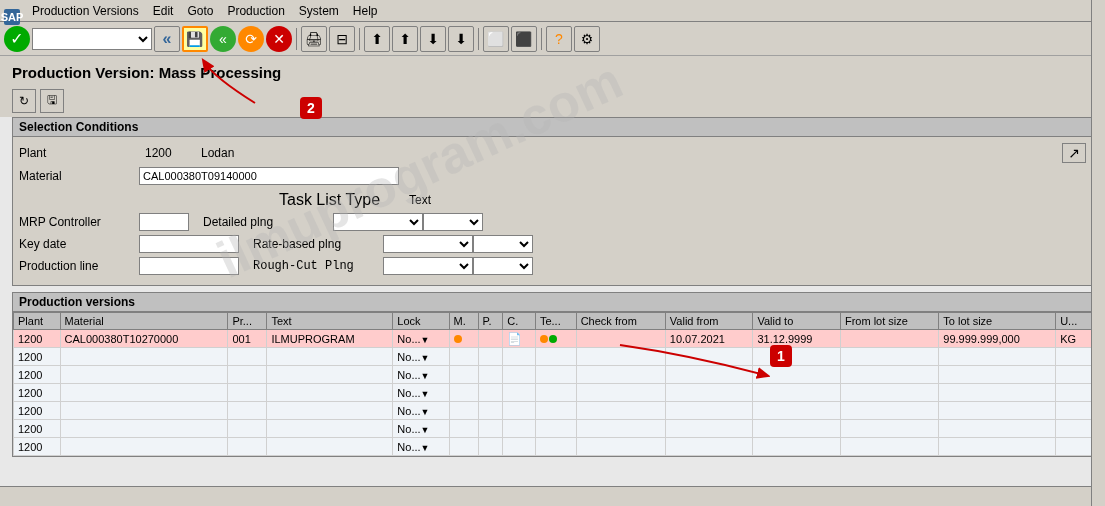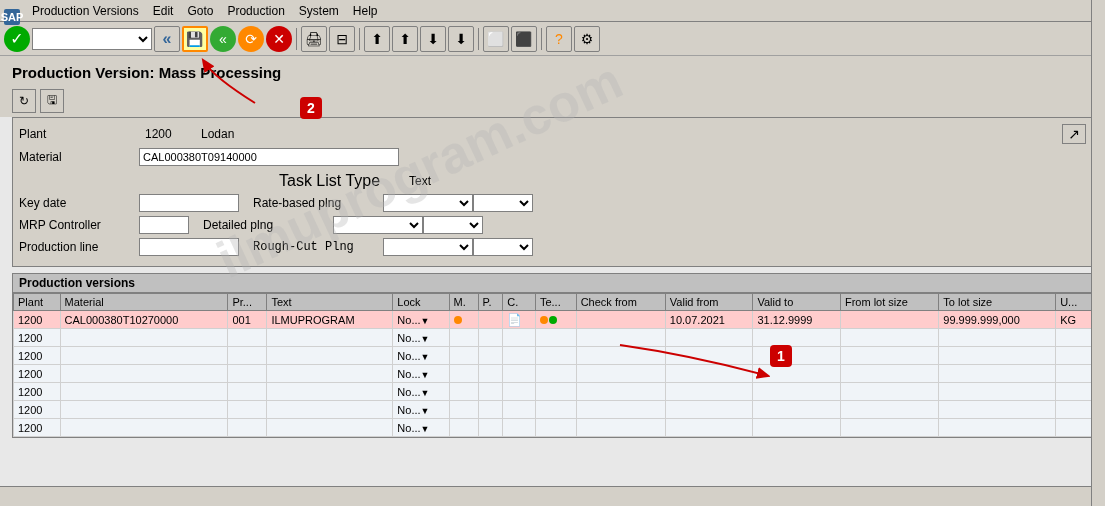--- a/index.html
+++ b/index.html
@@ -141,20 +141,21 @@
     <div class="page-title">Production Version: Mass Processing</div>
     <div class="page-toolbar">
       <div class="page-toolbar-btn">↻</div>
       <div class="page-toolbar-btn">🖫</div>
     </div>
   </div>
 
   <div class="content-area">
 
     <div class="section">
+      <div class="section-header">Selection Conditions</div>
       <div class="section-body">
 
         <div class="form-row">
           <div style="width:440px;display:flex;align-items:center;gap:6px;">
             <span class="form-label">Plant</span>
             <span style="width:50px;font-size:12px;">1200</span>
             <span style="font-size:12px;">Lodan</span>
           </div>
           <div class="ext-icon">↗</div>
         </div>
@@ -164,33 +165,33 @@
           <input class="form-input wide" style="width: 260px;" value="CAL000380T09140000" readonly="">
         </div>
 
         <div class="form-row" style="margin-top:6px;">
           <div style="width:260px;"></div>
           <span style="width:130px;font-size:16px;">Task List Type</span>
           <span style="font-size:12px;">Text</span>
         </div>
 
         <div class="form-row">
+          <span class="form-label">MRP Controller</span>
+          <input class="form-input small" style="">
+          <span style="width:14px;"></span>
+          <span class="form-label" style="width:130px;">Detailed plng</span>
+          <select class="task-select"></select>
+          <select class="group-select"></select>
+        </div>
+
+        <div class="form-row">
           <span class="form-label">Key date</span>
           <input class="form-input medium" style="">
           <span style="width:14px;"></span>
           <span class="form-label" style="width:130px;">Rate-based plng</span>
-          <select class="task-select"></select>
-          <select class="group-select"></select>
-        </div>
-
-        <div class="form-row">
-          <span class="form-label">MRP Controller</span>
-          <input class="form-input small" style="">
-          <span style="width:14px;"></span>
-          <span class="form-label" style="width:130px;">Detailed plng</span>
           <select class="task-select"></select>
           <select class="group-select"></select>
         </div>
 
         <div class="form-row">
           <span class="form-label">Production line</span>
           <input class="form-input medium" style="">
           <span style="width:14px;"></span>
           <span class="form-label" style="width:130px;font-family:Liberation Mono, monospace;">Rough-Cut Plng</span>
           <select class="task-select"></select>

